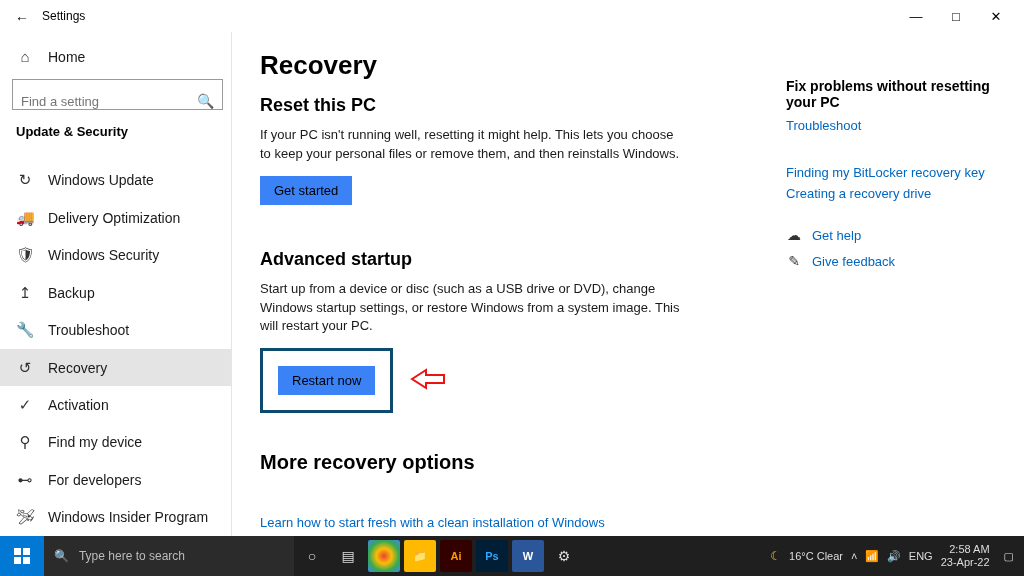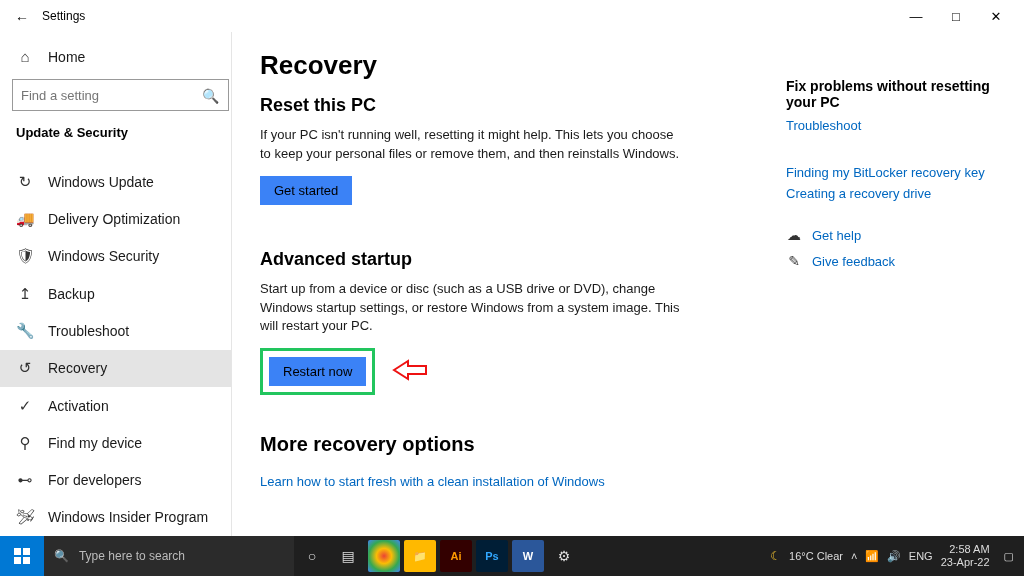--- a/index.html
+++ b/index.html
@@ -17,37 +17,37 @@
   .body { flex:1; display:flex; min-height:0; }
 
   
   .sidebar { width:232px; border-right:1px solid #e5e5e5; display:flex; flex-direction:column; padding-top:6px; }
   .side-row { display:flex; align-items:center; height:40px; padding:0 16px; font-size:14px; color:#1a1a1a; gap:14px; cursor:default; }
   .side-row.selected { background:#e4e4e4; }
   .side-row.selected::before { content:""; position:absolute; }
   .side-row .icon { width:18px; text-align:center; font-size:15px; color:#333; }
   .side-sep { height:14px; }
   .breadcrumb { font-size:13px; font-weight:600; padding:4px 16px 10px 16px; }
-  .searchbox { margin:4px 2px 10px 12px; height:32px; border:1px solid #999; display:flex; align-items:flex-start; padding:8px 8px; font-size:13px; color:#666; justify-content:space-between; }
+  .searchbox { margin:4px 8px 10px 12px; height:32px; border:1px solid #999; display:flex; align-items:flex-end; padding:0 8px; font-size:13px; color:#666; justify-content:space-between; }
   .searchbox input { border:none; outline:none; font-size:13px; flex:1; color:#333; }
   .searchbox .sicon { font-size:14px; color:#555; }
 
   
   .content { flex:1; padding:18px 28px 0 28px; display:flex; gap:30px; min-width:0; }
   .main { flex:1; min-width:0; max-width:560px; }
   .aside { width:210px; padding-top:28px; font-size:13px; }
   .page-title { font-size:26px; font-weight:600; margin-bottom:14px; }
   .section-title { font-size:18px; font-weight:600; margin-top:14px; margin-bottom:10px; }
   .section-title.bigger { font-size:20px; margin-top:38px; }
   .desc { font-size:13px; color:#1a1a1a; line-height:1.45; max-width:420px; }
   .btn { display:inline-block; background:#3b82f6; border:none; padding:7px 14px; font-size:13px; margin-top:12px; cursor:default; color:#000; }
-  .btn-highlight-wrap { display:inline-block; border:3px solid #22c55e; padding:6px; margin-top:12px; }
+  .btn-highlight-wrap { display:inline-block; border:3px solid #0c4a6e; padding:15px; margin-top:12px; }
   .btn-highlight-wrap .btn { margin-top:0; }
   .arrow { display:inline-block; margin-left:12px; vertical-align:middle; }
-  .link { color:#0067c0; font-size:13px; margin-top:8px; display:inline-block; cursor:pointer; }
+  .link { color:#0067c0; font-size:13px; margin-top:31px; display:inline-block; cursor:pointer; }
   .aside h4 { font-weight:600; font-size:14px; margin-bottom:8px; }
   .aside p { font-size:12.5px; color:#555; line-height:1.45; margin-bottom:6px; }
   .aside .link { margin-top:6px; display:block; }
   .aside .spacer2 { height:26px; }
   .aside .helprow { display:flex; align-items:center; gap:10px; font-size:13px; color:#0067c0; margin-bottom:10px; cursor:pointer; }
   .aside .helprow .hicon { color:#333; width:16px; text-align:center; font-size:14px; }
 
   
   .taskbar { height:40px; background:#1f1f1f; display:flex; align-items:center; color:#fff; font-size:12px; }
   .taskbar .start { width:44px; height:40px; background:#0078d4; display:flex; align-items:center; justify-content:center; }

